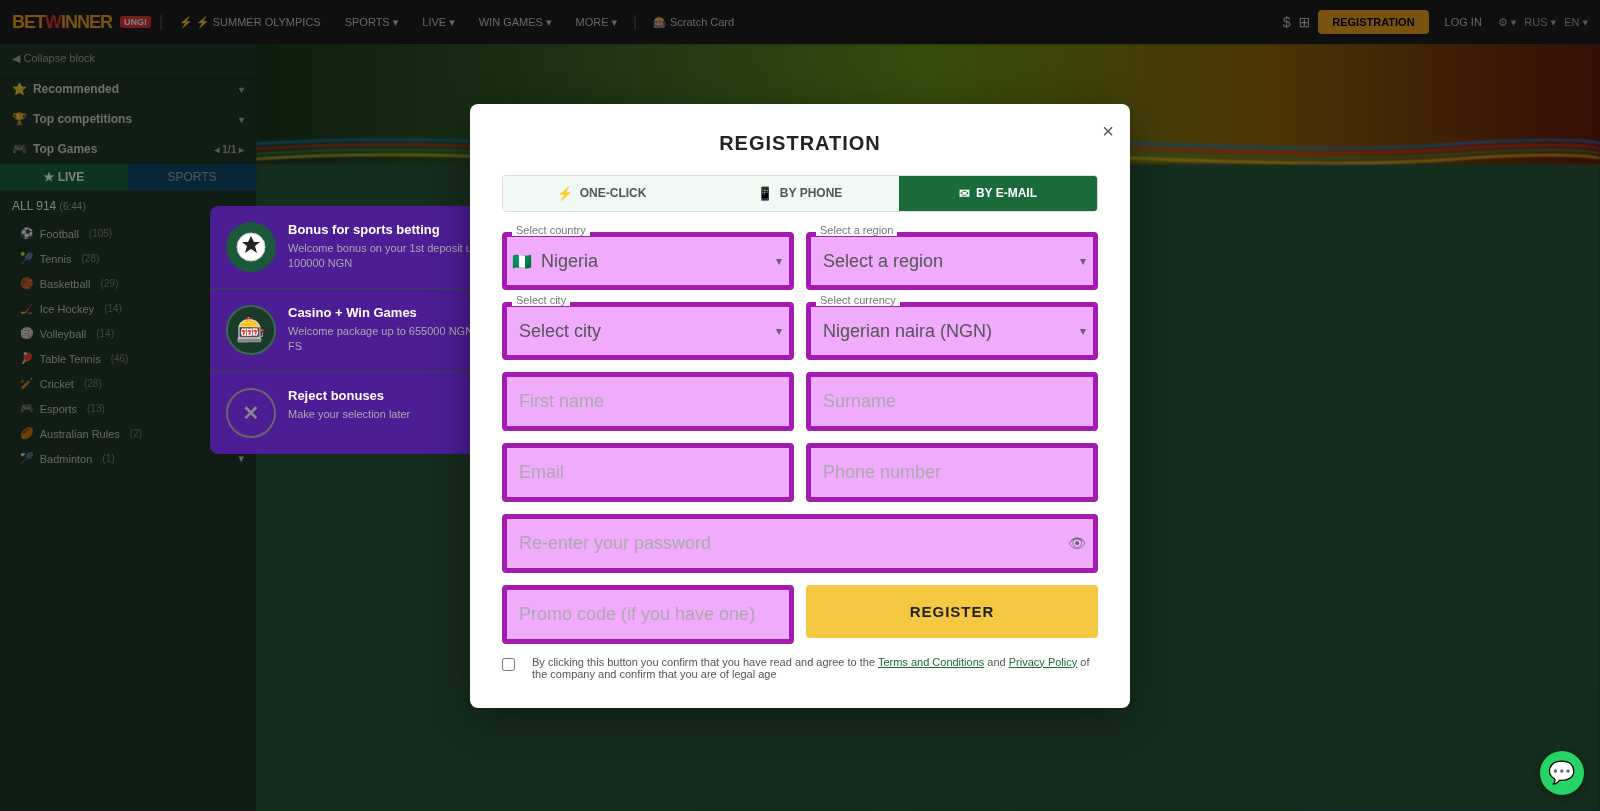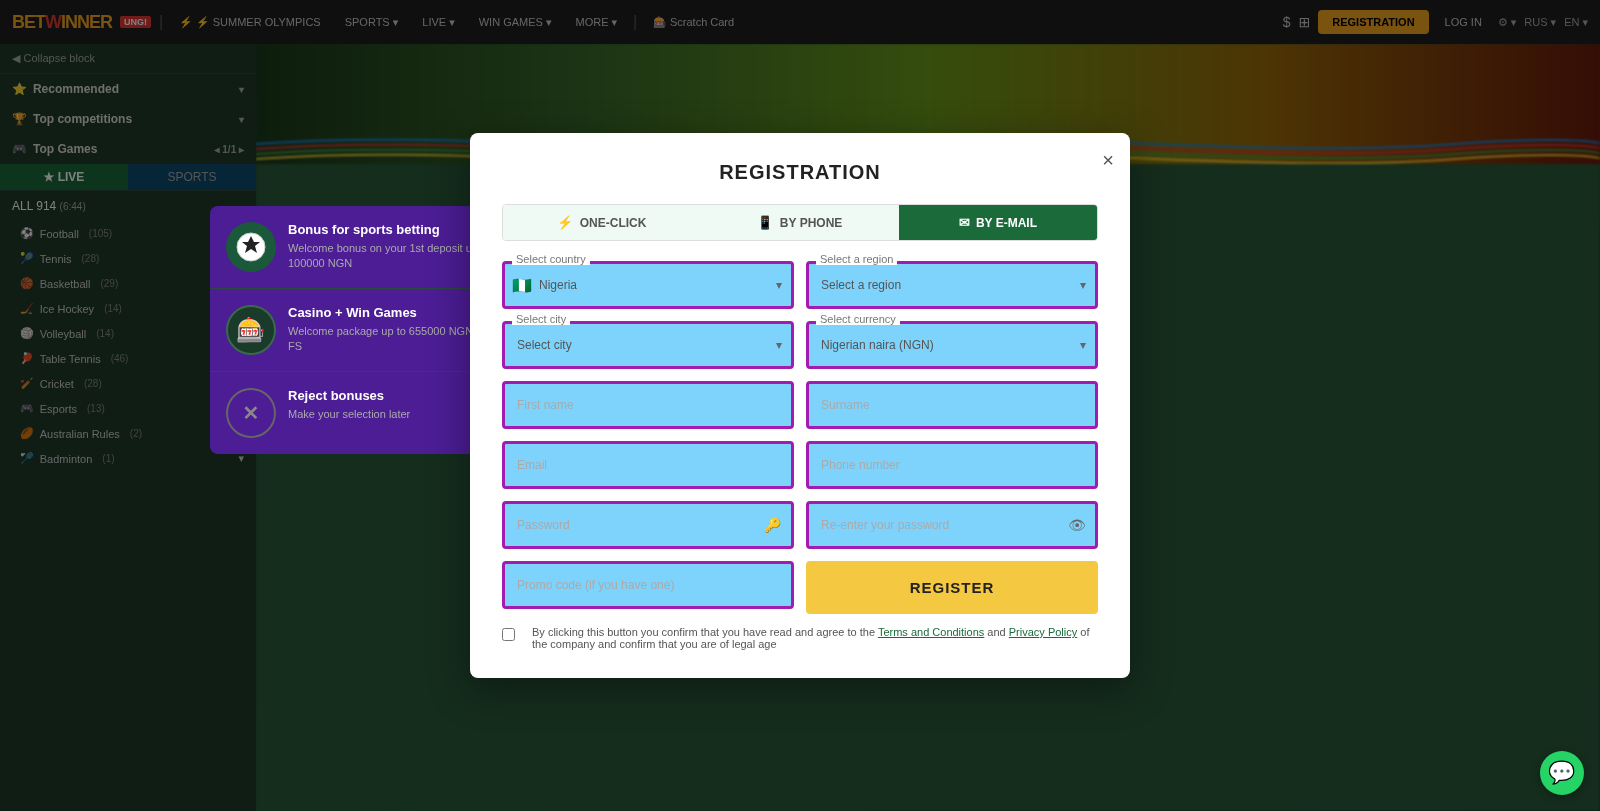--- a/index.html
+++ b/index.html
@@ -85,22 +85,22 @@
     .reg-tabs { display: flex; margin-bottom: 20px; border: 1px solid #ddd; border-radius: 4px; overflow: hidden; }
     .reg-tab { flex: 1; padding: 10px; text-align: center; font-size: 12px; font-weight: bold; cursor: pointer; border: none; background: #f0faf4; color: #555; display: flex; align-items: center; justify-content: center; gap: 6px; }
     .reg-tab.active { background: #1a6a3a; color: white; }
     .reg-tab-icon { font-size: 13px; }
 
     
     .form-row { display: flex; gap: 12px; margin-bottom: 12px; }
     .form-field { flex: 1; position: relative; }
     .form-field label { position: absolute; top: -8px; left: 10px; background: white; font-size: 11px; color: #777; padding: 0 4px; z-index: 1; }
     .form-field select, .form-field input {
-      width: 100%; padding: 14px 12px; border: 3px solid #a21caf; border-radius: 4px;
-      font-size: 12px; color: #333; background: #7dd3fc; appearance: none; outline: none;
+      width: 100%; padding: 14px 12px; border: 5px solid #a21caf; border-radius: 4px;
+      font-size: 18px; color: #333; background: #f0abfc; appearance: none; outline: none;
     }
     .form-field select { color: #555; }
     .form-field input::placeholder { color: #aaa; }
     .form-field .chevron { position: absolute; right: 12px; top: 50%; transform: translateY(-50%); color: #666; font-size: 12px; pointer-events: none; }
     .form-field .field-icon { position: absolute; right: 12px; top: 50%; transform: translateY(-50%); color: #666; font-size: 14px; cursor: pointer; }
     .flag-icon { position: absolute; left: 10px; top: 50%; transform: translateY(-50%); font-size: 16px; }
     .form-field.has-flag input, .form-field.has-flag select { padding-left: 34px; }
 
     .btn-register-main {
       width: 100%; padding: 18px; background: #f5c842; border: none; border-radius: 4px;
@@ -342,24 +342,20 @@
       <div class="form-field">
         <input type="email" placeholder="Email" style="">
       </div>
       <div class="form-field">
         <input type="tel" placeholder="Phone number" style="">
       </div>
     </div>
 
     <div class="form-row">
       <div class="form-field">
-        <input type="password" placeholder="Password" style="">
-        <span class="field-icon">🔑</span>
-      </div>
-      <div class="form-field">
         <input type="password" placeholder="Re-enter your password" style="">
         <span class="field-icon">👁</span>
       </div>
     </div>
 
     <div class="promo-row">
       <div class="form-field promo-input">
         <input type="text" placeholder="Promo code (if you have one)" style="">
       </div>
       <div class="promo-btn-wrap">

